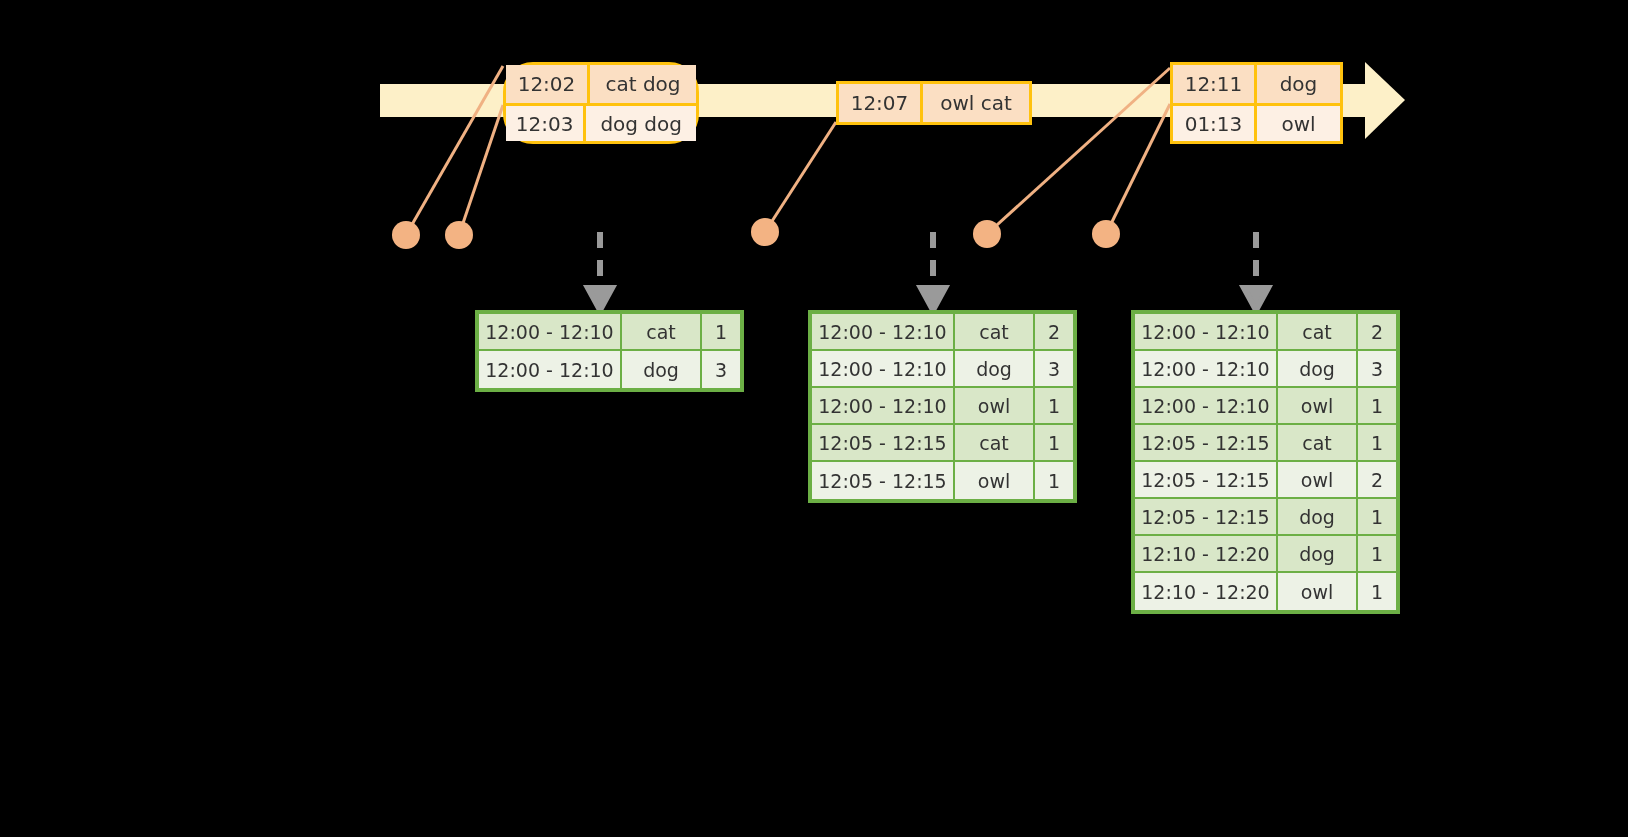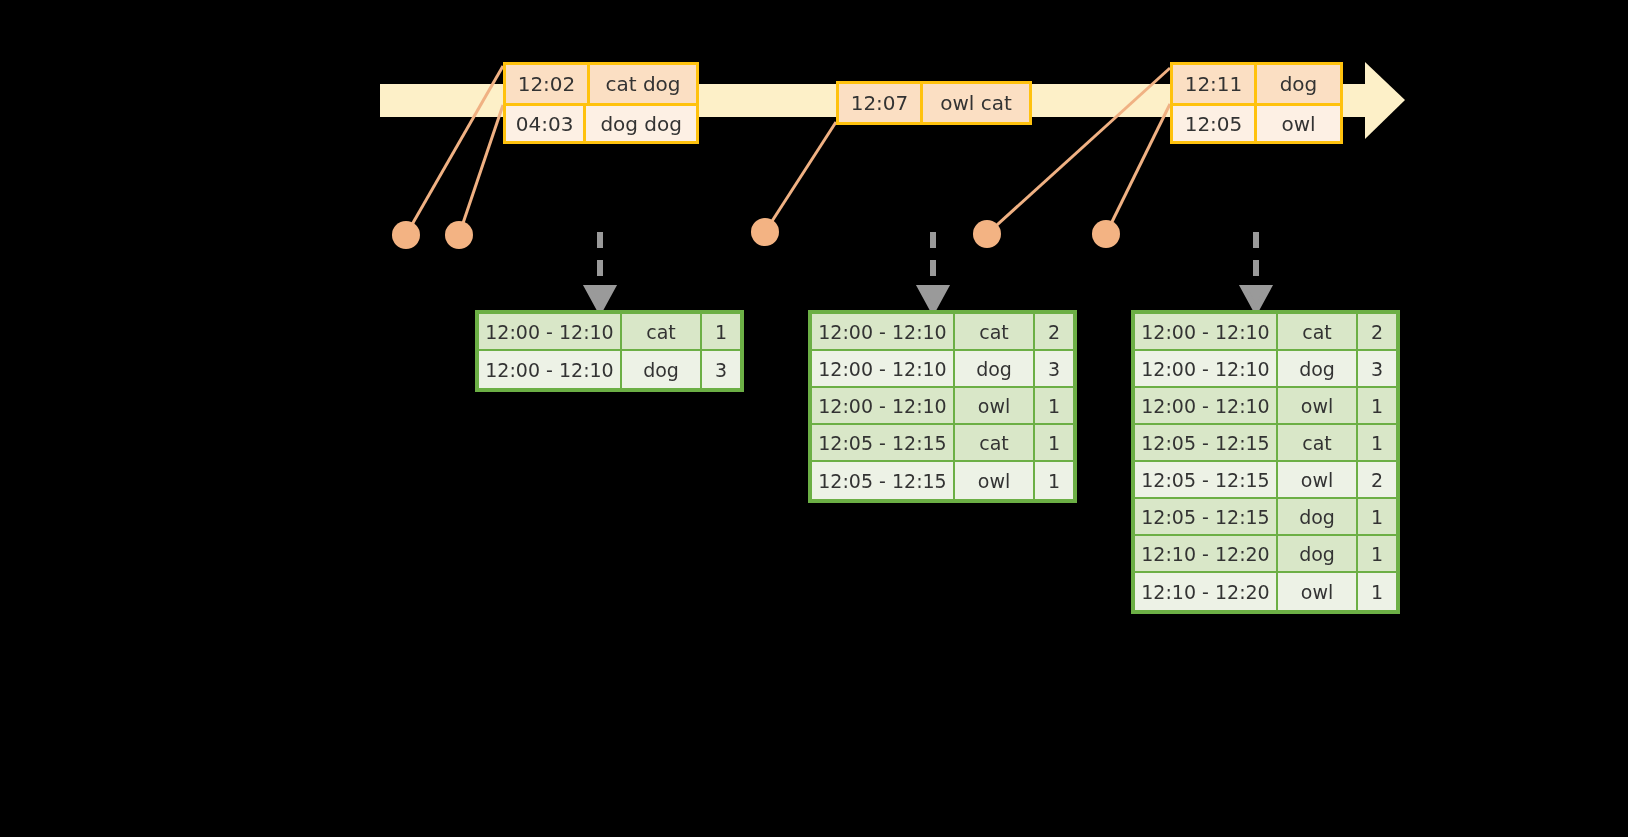--- a/index.html
+++ b/index.html
@@ -154,45 +154,45 @@
         <line x1="933" y1="232" x2="933" y2="288" stroke-dasharray="16 12"></line>
         <polygon points="921,288 945,288 933,310"></polygon>
       </g>
       <g>
         <line x1="1256" y1="232" x2="1256" y2="288" stroke-dasharray="16 12"></line>
         <polygon points="1244,288 1268,288 1256,310"></polygon>
       </g>
     </g>
   </svg>
 
-  <div class="event-box" style="left:503px; top:62px; width:196px;">
+  <div class="event-box" style="left:503px; top:62px; width:196px;border-radius:30px;">
     <div class="event-row odd">
       <div class="event-time">12:02</div>
       <div class="event-words">cat dog</div>
     </div>
     <div class="event-row even">
-      <div class="event-time">04:03</div>
+      <div class="event-time">12:03</div>
       <div class="event-words">dog dog</div>
     </div>
   </div>
 
   <div class="event-box" style="left:836px; top:81px; width:196px;">
     <div class="event-row odd">
       <div class="event-time">12:07</div>
       <div class="event-words">owl cat</div>
     </div>
   </div>
 
   <div class="event-box" style="left:1170px; top:62px; width:173px;">
     <div class="event-row odd">
       <div class="event-time">12:11</div>
       <div class="event-words">dog</div>
     </div>
     <div class="event-row even">
-      <div class="event-time">12:05</div>
+      <div class="event-time">01:13</div>
       <div class="event-words">owl</div>
     </div>
   </div>
 
   <div class="result-table" id="result-table-1" style="left:475px; top:310px;">
       <div class="res-row shade-a">
         <div class="res-window">12:00 - 12:10</div>
         <div class="res-word">cat</div>
         <div class="res-count">1</div>
       </div>

